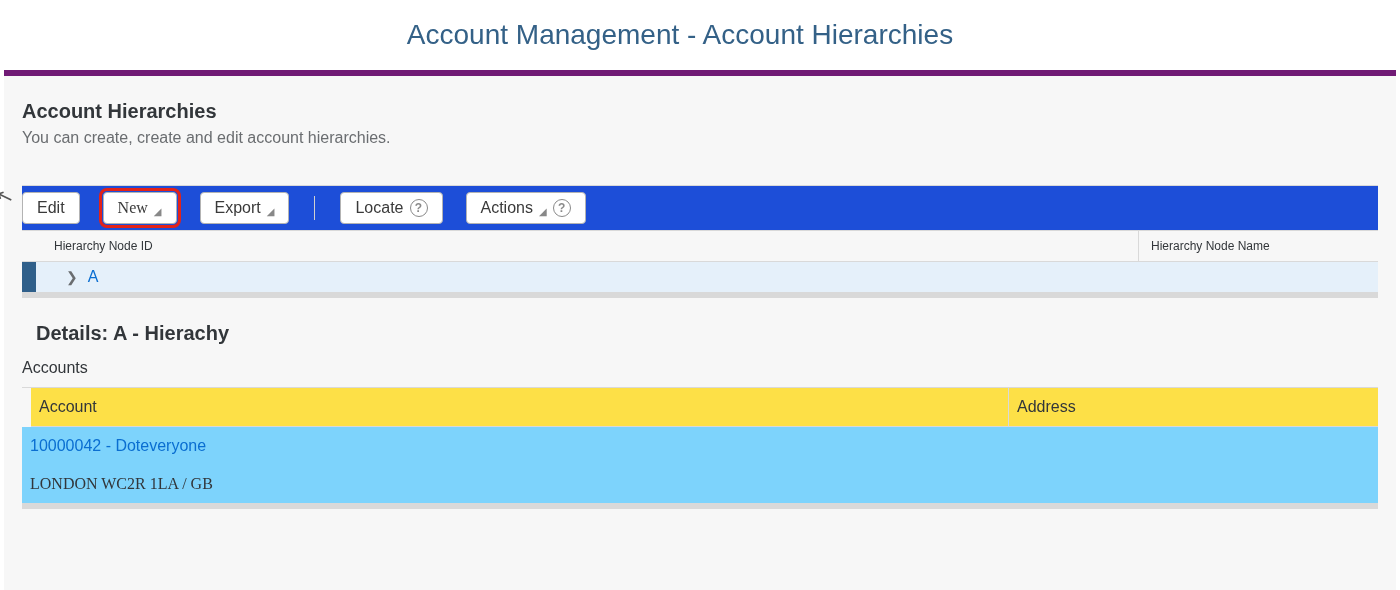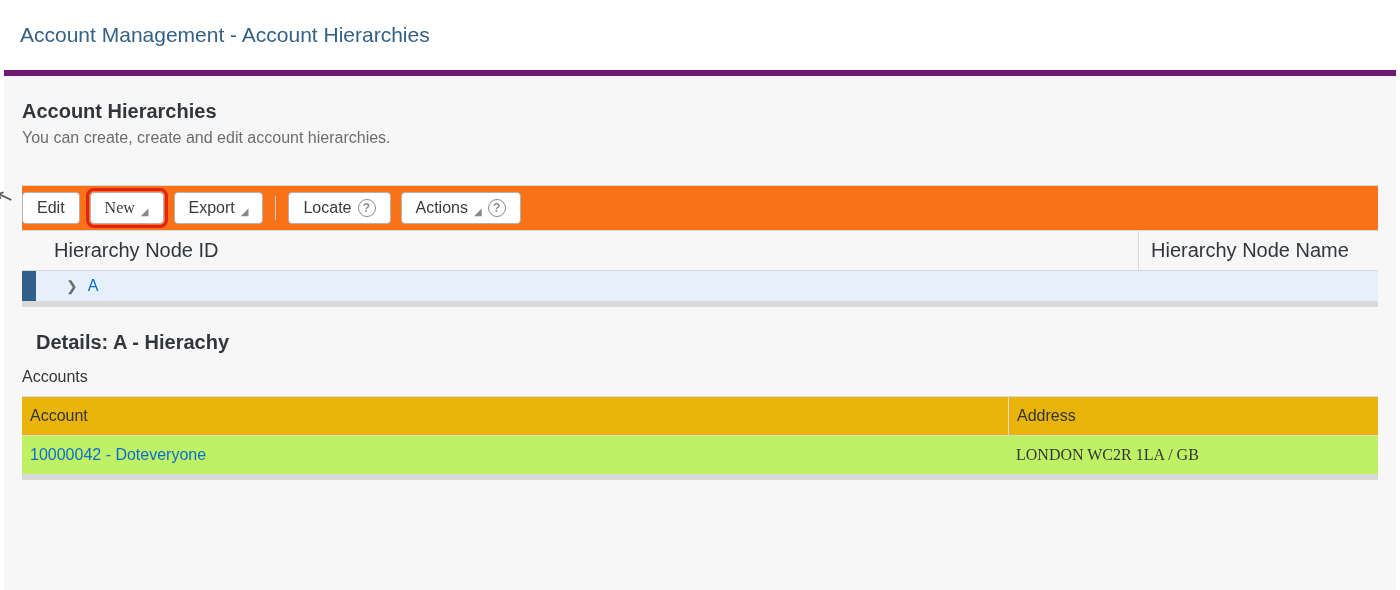--- a/index.html
+++ b/index.html
@@ -23,22 +23,22 @@
     font-family: "Segoe UI", Arial, Helvetica, sans-serif;
     font-size: 16px;
     color: var(--sap-text);
     overflow: hidden;
   }
   .page-header {
     height: 70px;
     padding-right: 60px;
     display: flex;
     align-items: center;
-    justify-content: flex-start;
-    font-size: 21px;
+    justify-content: center;
+    font-size: 28px;
     color: var(--sap-header-blue);
     margin-left: 20px;
   }
   .panel {
     margin: 0 4px 0 4px;
     background: var(--sap-panel-bg);
     border-top: 6px solid #701a75;
     min-height: 520px;
   }
   .panel-inner {
@@ -61,25 +61,25 @@
     font-size: 20px;
     color: #555;
     transform: rotate(-20deg);
     user-select: none;
   }
 
   
   .toolbar {
     display: flex;
     align-items: center;
-    gap: 10px;
+    gap: 23px;
     padding: 6px 0 6px 0;
     border-top: 1px solid var(--sap-border);
     border-bottom: 1px solid var(--sap-border);
-    background: #f97316;
+    background: #1d4ed8;
   }
   .btn {
     background: #ffffff;
     border: 1px solid var(--sap-btn-border);
     border-radius: 4px;
     padding: 4px 14px;
     font-size: 16px;
     color: #3a3a3a;
     line-height: 22px;
     display: inline-flex;
@@ -116,21 +116,21 @@
   }
 
   
   .tree-table {
     width: 100%;
   }
   .tree-head {
     display: flex;
     background: #f7f7f7;
     border-bottom: 1px solid var(--sap-border);
-    font-size: 20px;
+    font-size: 12px;
     color: var(--sap-text);
   }
   .tree-head .col-id {
     flex: 1 1 auto;
     padding: 8px 8px 8px 32px;
   }
   .tree-head .col-name {
     width: 240px;
     padding: 8px 12px;
     border-left: 1px solid var(--sap-border);
@@ -180,35 +180,37 @@
   .details-sub {
     font-size: 16px;
     color: var(--sap-text);
     margin: 0 0 10px 0;
   }
   .acct-table {
     border-top: 1px solid var(--sap-border);
   }
   .acct-head {
     display: flex;
-    background: #eab308;
+    background: #fde047;
     border-bottom: 1px solid var(--sap-border);
+    margin-left: 9px;
   }
   .acct-head .c1 {
     flex: 1 1 auto;
     padding: 10px 8px;
   }
   .acct-head .c2 {
     width: 370px;
     padding: 10px 8px;
     border-left: 1px solid var(--sap-border);
   }
   .acct-row {
     display: flex;
-    background: #bef264;
+    background: #7dd3fc;
+    flex-direction: column;
   }
   .acct-row .c1 {
     flex: 1 1 auto;
     padding: 10px 8px;
     color: var(--sap-link);
   }
   .acct-row .c2 {
     width: 370px;
     padding: 10px 8px;
     font-family: Liberation Serif, serif;

